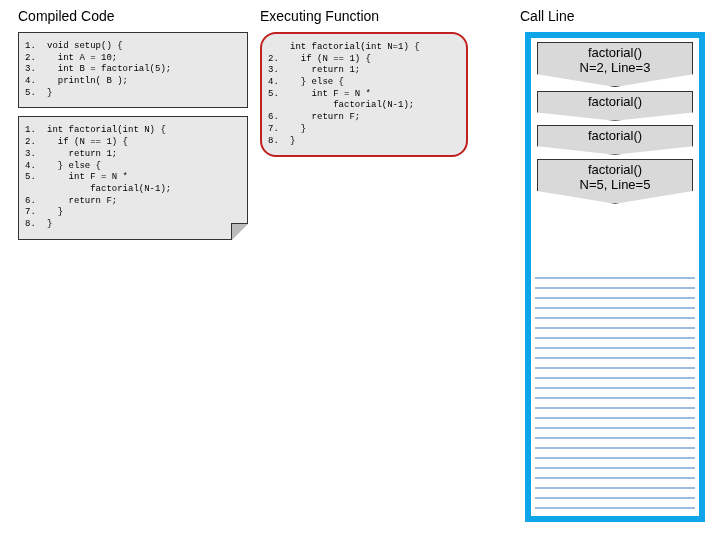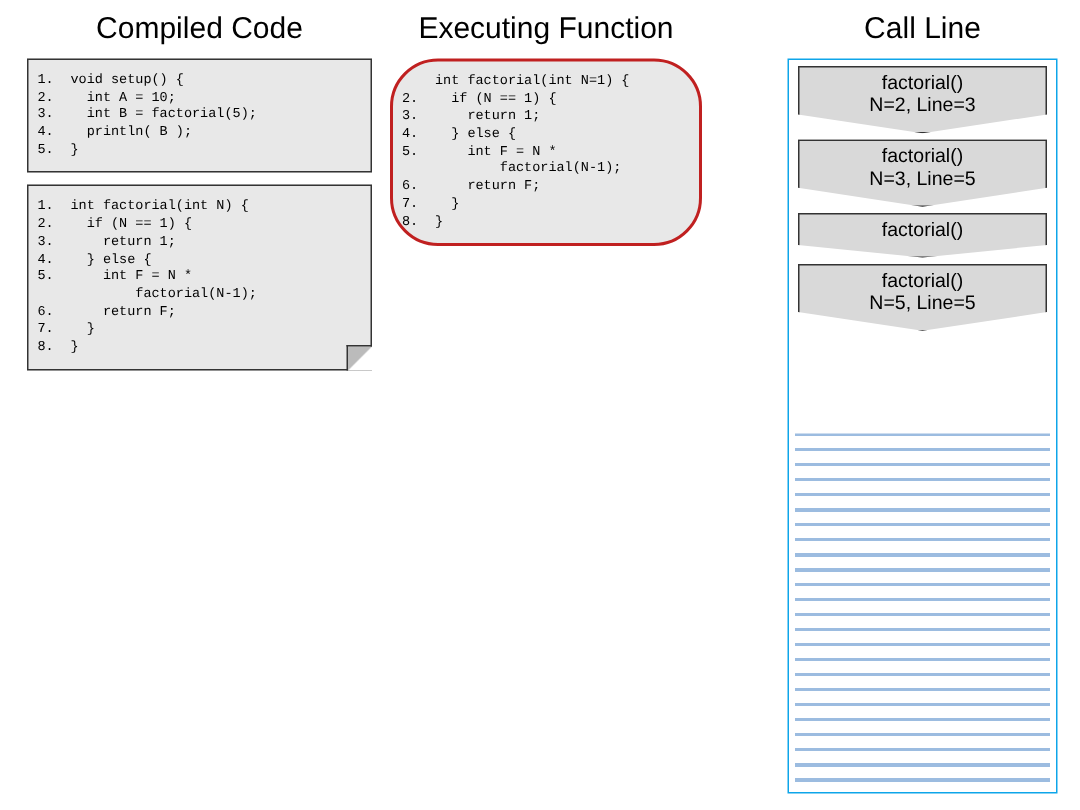--- a/index.html
+++ b/index.html
@@ -9,23 +9,22 @@
     background: #fff;
     font-family: Arial, sans-serif;
     position: relative;
     overflow: hidden;
   }
   .col {
     position: absolute;
     top: 8px;
   }
   .col-title {
-    font-size: 20px;
+    font-size: 14px;
     font-weight: normal;
-    text-align: center;
     margin-bottom: 8px;
   }
   
   .col1 { left: 18px; width: 230px; }
   .code-box {
     background: #e8e8e8;
     border: 1px solid #333;
     padding: 8px 6px 8px 6px;
     font-family: "Courier New", monospace;
     font-size: 9px;
@@ -46,31 +45,31 @@
     border-top: 1px solid #333;
   }
   .code-line { display: flex; }
   .ln { width: 22px; flex: 0 0 22px; }
   .cd { flex: 1; }
   
   .col2 { left: 260px; width: 208px; }
   .exec-box {
     background: #e8e8e8;
     border: 2px solid #c02020;
-    border-radius: 32px;
+    border-radius: 16px;
     padding: 8px 6px;
     font-family: "Courier New", monospace;
     font-size: 9px;
     line-height: 1.3;
     white-space: pre;
   }
   
   .col3 { left: 520px; width: 190px; }
   .stack-box {
-    border: 1px solid #0ea5e9;
+    border: 6px solid #0ea5e9;
     width: 180px;
     height: 490px;
     margin: 0 auto;
     position: relative;
     background: #fff;
     overflow: hidden;
   }
   .stack-frame {
     background: #d9d9d9;
     border: 1px solid #333;
@@ -114,21 +113,20 @@
 <div class="col col3">
   <div class="col-title">Call Line</div>
   <div class="stack-box">
     <div id="stack-frames">
         <div class="stack-frame">
           <span class="l1">factorial()</span>
           <span class="l2">N=2, Line=3</span>
         </div>
         <div class="stack-frame">
           <span class="l1">factorial()</span>
-          <span class="l2">N=3, Line=5</span>
         </div>
         <div class="stack-frame">
           <span class="l1">factorial()</span>
         </div>
         <div class="stack-frame">
           <span class="l1">factorial()</span>
           <span class="l2">N=5, Line=5</span>
         </div>
       </div>
     <div class="lines-fill"></div>

